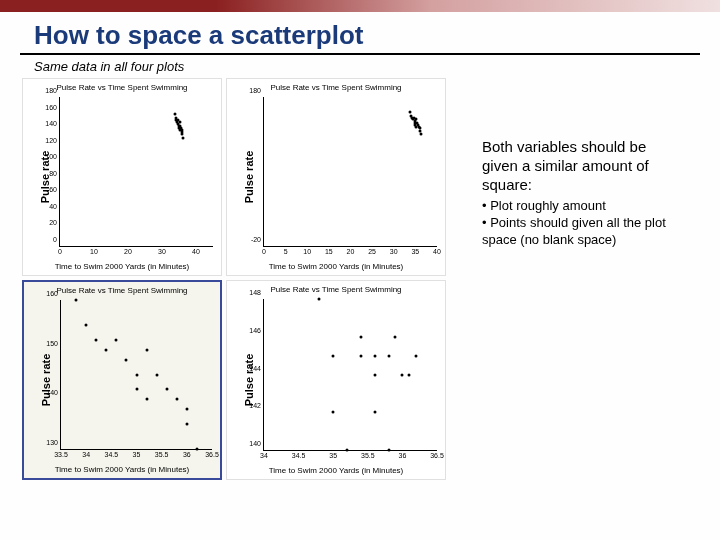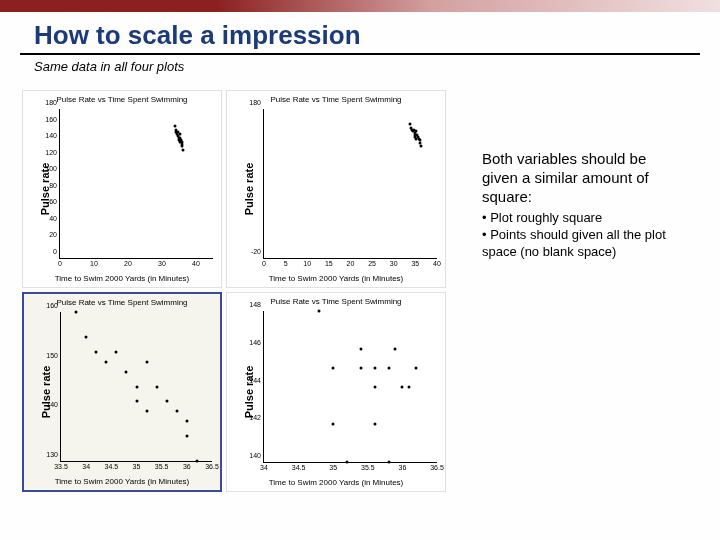--- a/index.html
+++ b/index.html
@@ -1,20 +1,20 @@
 <!DOCTYPE html>
 <html><head>
 <meta charset="utf-8">
 <style>
   * { box-sizing: border-box; margin: 0; padding: 0; }
   body { width: 720px; height: 540px; font-family: Arial, sans-serif; background: #fefefe; position: relative; }
   .topbar { height: 12px; background: linear-gradient(to right, #8b2020 0%, #8b2020 30%, #d4a0a0 60%, #f0e0e0 100%); }
   .title { color: #1a3a7a; font-size: 26px; margin: 8px 0 2px 34px; }
   .rule { border-top: 2px solid #000; margin: 0 20px 4px 20px; }
-  .subtitle { font-style: italic; font-size: 13px; margin-left: 34px; margin-bottom: 16px; }
+  .subtitle { font-style: italic; font-size: 13px; margin-left: 34px; margin-bottom: 4px; }
   .grid { display: flex; }
   .charts { width: 472px; display: flex; flex-wrap: wrap; gap: 4px; padding-left: 22px; }
   .chart { background: #fff; border: 1px solid #e0e0e0; position: relative; }
   .chart.c1 { width: 200px; height: 198px; }
   .chart.c2 { width: 220px; height: 198px; }
   .chart.c3 { width: 200px; height: 200px; border: 2px solid #3a4a9a; background: #f5f5ed; }
   .chart.c4 { width: 220px; height: 200px; }
   .ctitle { font-size: 8px; text-align: center; padding-top: 4px; }
   .ylabel { position: absolute; left: 2px; top: 50%; transform: translate(-6px,-50%) rotate(-90deg); font-size: 11px; font-weight: bold; transform-origin: center; white-space: nowrap; }
   .xlabel { position: absolute; bottom: 4px; left: 0; right: 0; text-align: center; font-size: 8px; }
@@ -24,21 +24,21 @@
   .pt { position: absolute; width: 3px; height: 3px; background: #000; border-radius: 50%; transform: translate(-50%, 50%); }
   .side { width: 232px; padding: 60px 18px 0 10px; font-size: 15px; }
   .para1 { margin-bottom: 86px; line-height: 1.25; }
   .para2 { line-height: 1.25; margin-bottom: 4px; }
   .bullets { font-size: 13px; line-height: 1.3; }
 </style>
 </head>
 <body>
 
 <div class="topbar"></div>
-<h1 class="title">How to scale a impression</h1>
+<h1 class="title">How to space a scatterplot</h1>
 <div class="rule"></div>
 <div class="subtitle">Same data in all four plots</div>
 
 <div class="grid">
   <div class="charts">
     <div class="chart c1">
       <div class="ctitle">Pulse Rate vs Time Spent Swimming</div>
       <div class="ylabel">Pulse rate</div>
       <div class="plotarea" id="pa0" style="left:36px;top:18px;right:8px;bottom:28px;">
           <div class="tick-y" style="bottom: 0%;">0</div>
@@ -173,17 +173,17 @@
           <div class="pt" style="left: 84%; bottom: 50%;"></div>
           <div class="pt" style="left: 88%; bottom: 62.5%;"></div>
           <div class="pt" style="left: 76%; bottom: 75%;"></div>
         </div>
       <div class="xlabel">Time to Swim 2000 Yards (in Minutes)</div>
     </div>
   </div>
   <div class="side">
     <p class="para2">Both variables should be given a similar amount of square:</p>
     <div class="bullets">
-      <div>• Plot roughly square</div>
+      <div>• Plot roughly amount</div>
       <div>• Points should given all the plot space (no blank space)</div>
     </div>
   </div>
 </div>
 
 </body></html>

